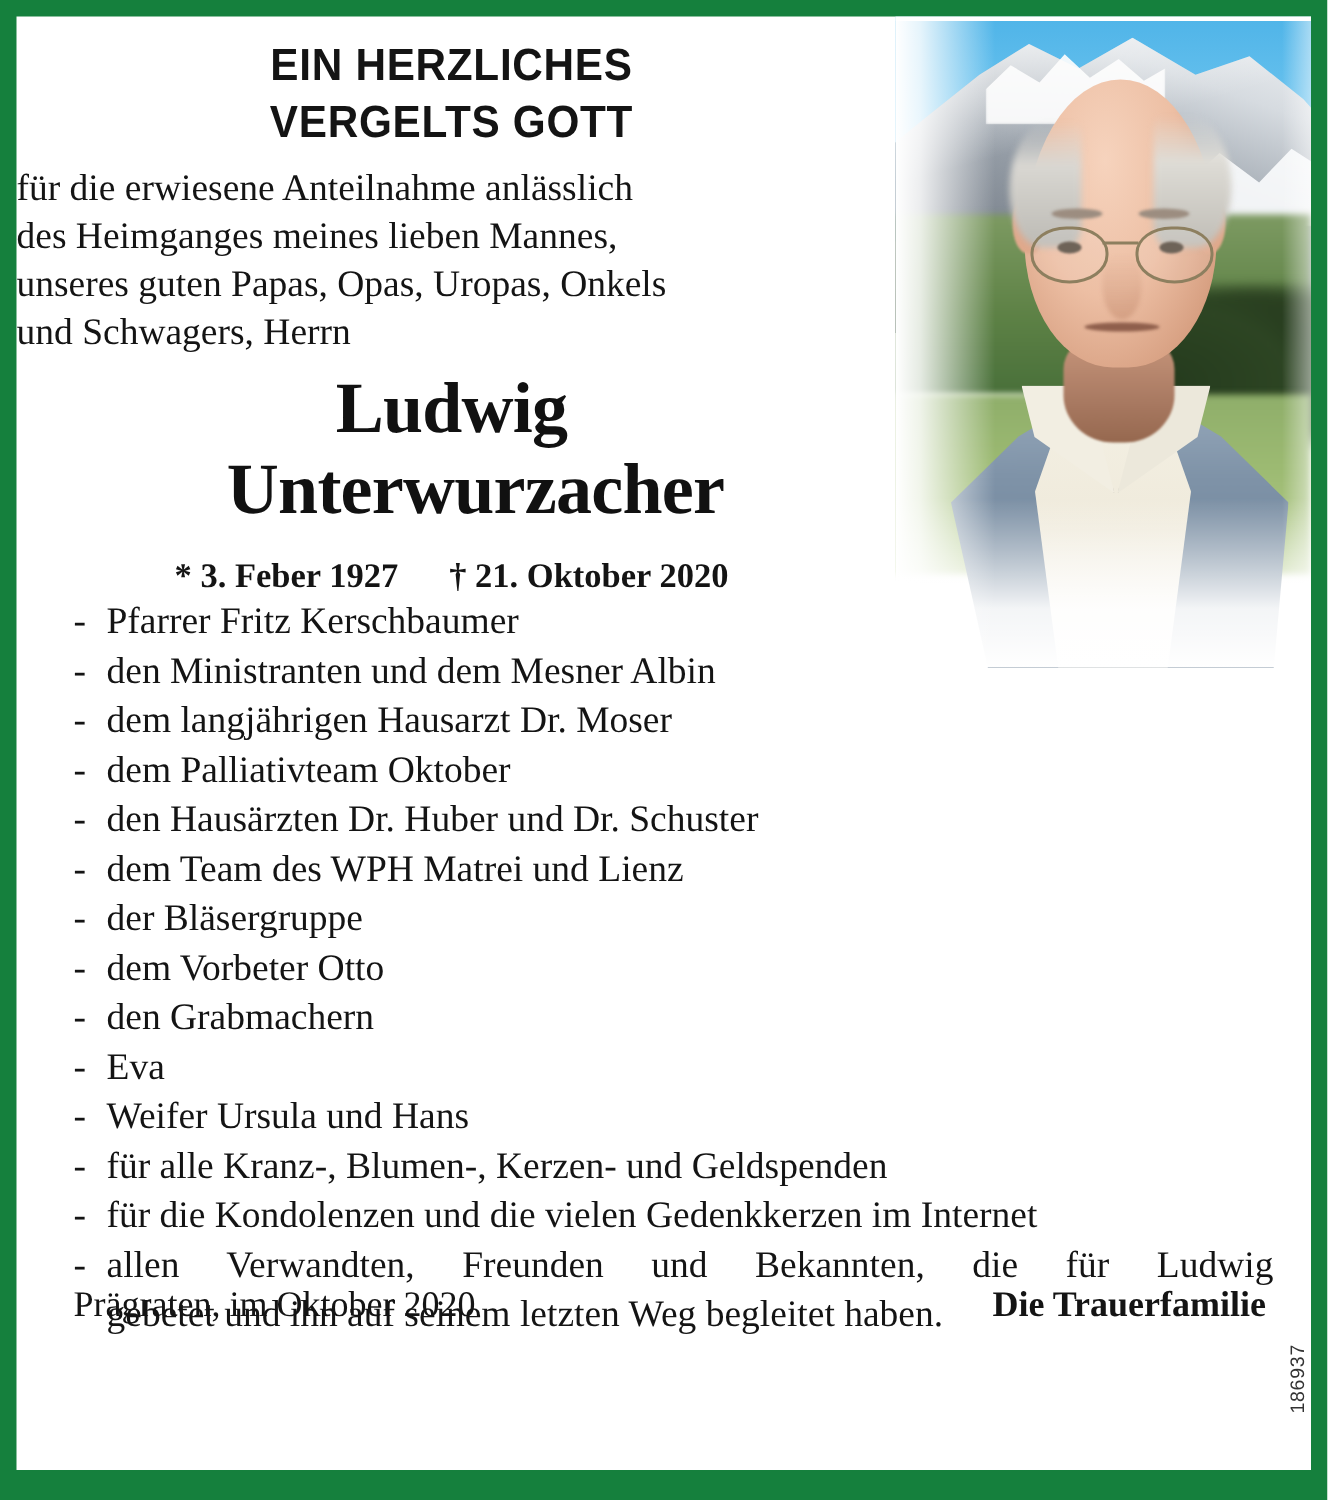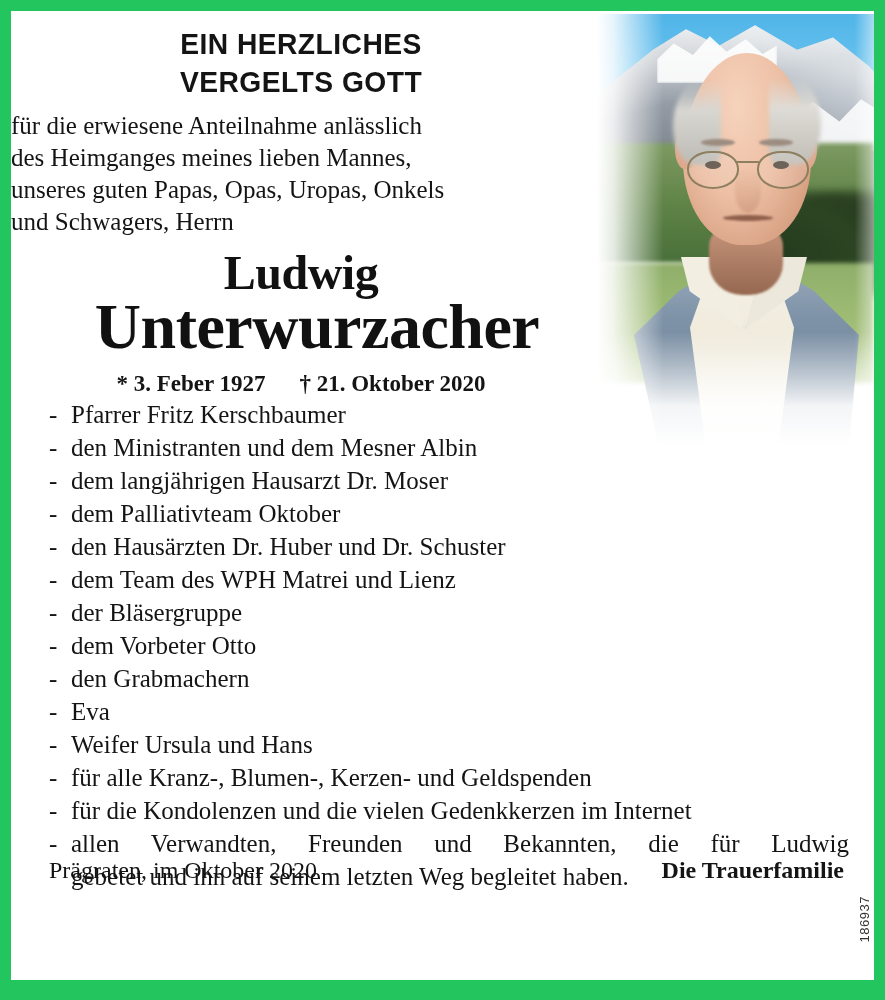--- a/index.html
+++ b/index.html
@@ -14,21 +14,21 @@
     overflow: hidden;
     font-family: "Liberation Serif", "DejaVu Serif", serif;
   }
 
   
   #notice {
     position: relative;
     box-sizing: border-box;
     width: 885px;
     height: 1000px;
-    background: #22c55e;
+    background: #15803d;
     padding: 11px 11px 20px 11px;
   }
   #sheet {
     position: relative;
     box-sizing: border-box;
     width: 100%;
     height: 100%;
     background: #ffffff;
     overflow: hidden;
   }
@@ -220,21 +220,21 @@
     color: #111111;
     letter-spacing: -0.5px;
   }
   #name .name-first {
     display: block;
     font-size: 48px;
     line-height: 54px;
   }
   #name .name-last {
     display: block;
-    font-size: 64px;
+    font-size: 48px;
     line-height: 54px;
     padding-left: 32px;
   }
 
   #dates {
     width: 580px;
     margin: 4px 0 0 0;
     text-align: center;
     font-weight: 700;
     font-size: 23px;

